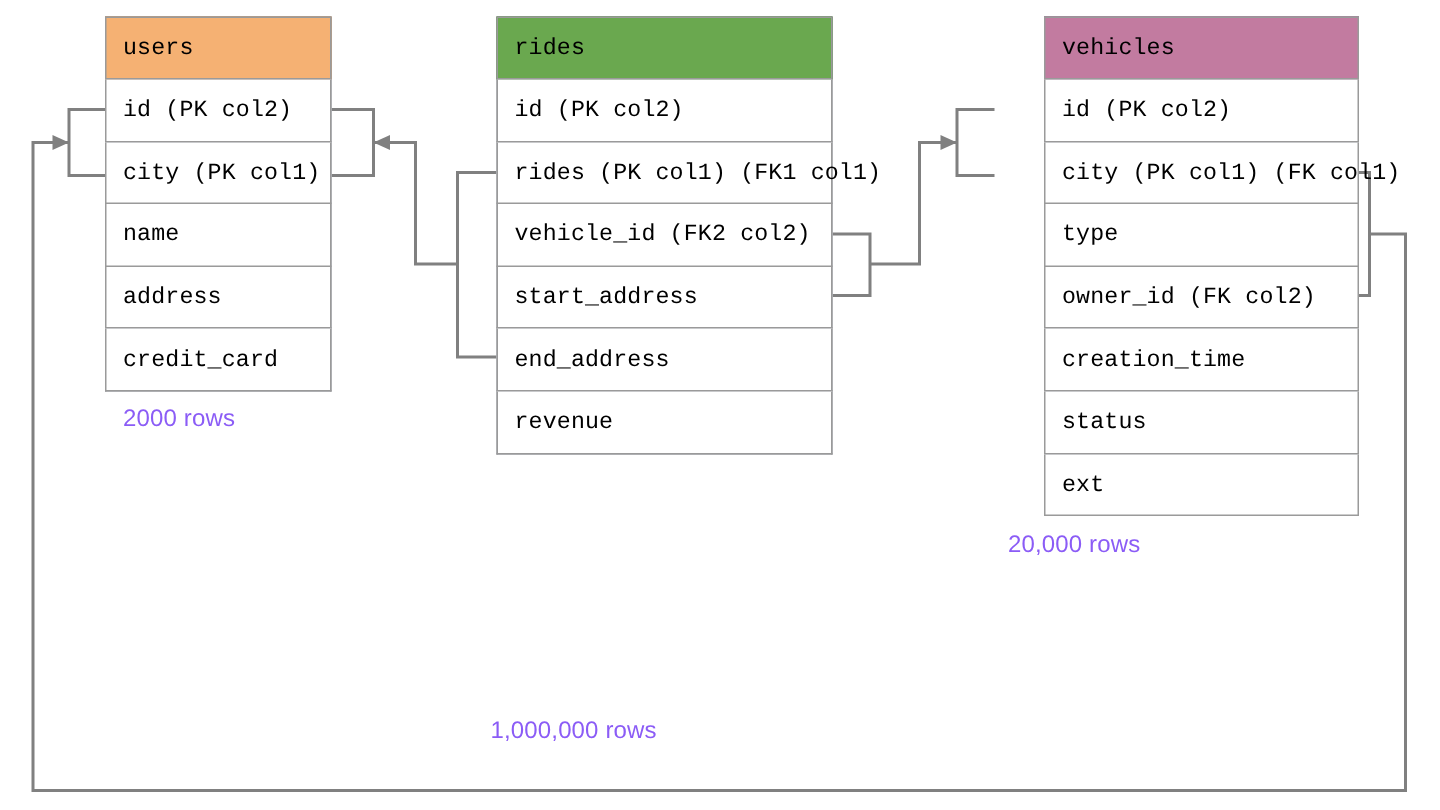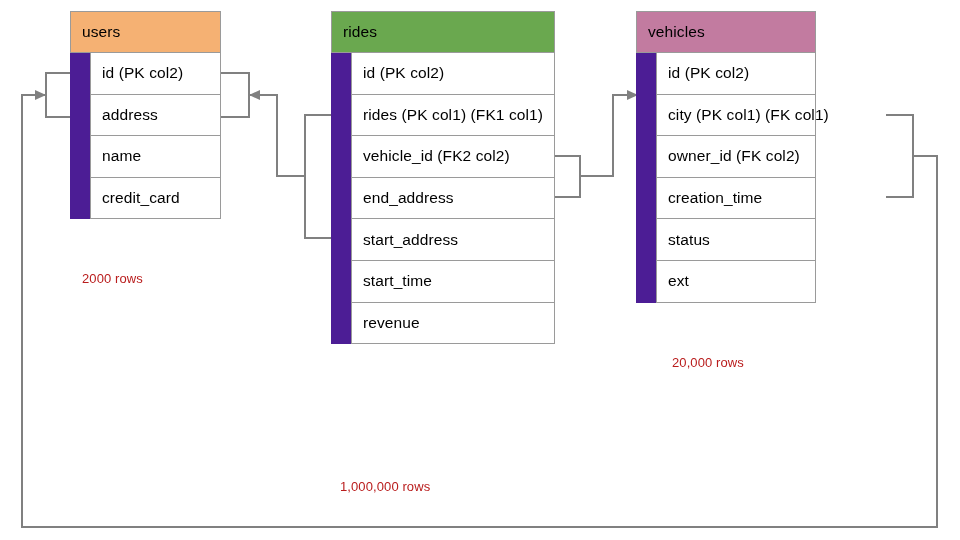--- a/index.html
+++ b/index.html
@@ -20,21 +20,22 @@
     position: absolute;
     left: 0;
     top: 0;
     width: 960px;
     height: 540px;
     pointer-events: none;
   }
   .entity {
     position: absolute;
     box-sizing: border-box;
-    background: #4c1d95;
+    background: #0f172a;
+    font-family: Liberation Mono, monospace;
   }
   .entity-header {
     box-sizing: border-box;
     height: 42px;
     border: 1px solid #9a9a9a;
     display: flex;
     align-items: center;
     padding-left: 11px;
     font-size: 15.5px;
     color: #000000;
@@ -46,26 +47,25 @@
     border: 1px solid #9a9a9a;
     border-top: none;
     display: flex;
     align-items: center;
     padding-left: 11px;
     font-size: 15.5px;
     color: #000000;
     background: #ffffff;
     letter-spacing: 0.1px;
     white-space: nowrap;
-    margin-left: 20px;
   }
   .rowcount {
     position: absolute;
-    font-size: 13px;
-    color: #b91c1c;
+    font-size: 16px;
+    color: #8b5cf6;
     white-space: nowrap;
     letter-spacing: 0.1px;
   }
 </style>
 </head>
 <body>
 
 <div id="canvas">
 
   <svg id="wires" viewBox="0 0 960 540" width="960" height="540">
@@ -89,66 +89,69 @@
 
   <div id="entities-layer">
       <div class="entity" style="left: 70px; top: 11px; width: 151px;">
         <div class="entity-header" style="background: rgb(245, 177, 115);">
           <span>users</span>
         </div>
         <div class="entity-field">
           <span>id (PK col2)</span>
         </div>
         <div class="entity-field">
-          <span>address</span>
+          <span>city (PK col1)</span>
         </div>
         <div class="entity-field">
           <span>name</span>
+        </div>
+        <div class="entity-field">
+          <span>address</span>
         </div>
         <div class="entity-field">
           <span>credit_card</span>
         </div>
       </div>
       <div class="rowcount" style="left: 82px; top: 271px;">2000 rows</div>
       <div class="entity" style="left: 331px; top: 11px; width: 224px;">
         <div class="entity-header" style="background: rgb(106, 168, 79); text-align: right;">
           <span>rides</span>
         </div>
         <div class="entity-field">
           <span>id (PK col2)</span>
         </div>
         <div class="entity-field">
           <span>rides (PK col1) (FK1 col1)</span>
         </div>
         <div class="entity-field">
           <span>vehicle_id (FK2 col2)</span>
         </div>
         <div class="entity-field">
-          <span>end_address</span>
-        </div>
-        <div class="entity-field">
           <span>start_address</span>
         </div>
         <div class="entity-field">
-          <span>start_time</span>
+          <span>end_address</span>
         </div>
         <div class="entity-field">
           <span>revenue</span>
         </div>
       </div>
-      <div class="rowcount" style="left: 340px; top: 479px;">1,000,000 rows</div>
-      <div class="entity" style="left: 636px; top: 11px; width: 180px;">
+      <div class="rowcount" style="left: 327px; top: 479px;">1,000,000 rows</div>
+      <div class="entity" style="left: 696px; top: 11px; width: 210px;">
         <div class="entity-header" style="background: rgb(194, 123, 160);">
           <span>vehicles</span>
         </div>
         <div class="entity-field">
           <span>id (PK col2)</span>
         </div>
         <div class="entity-field">
           <span>city (PK col1) (FK col1)</span>
+        </div>
+        <div class="entity-field">
+          <span>type</span>
         </div>
         <div class="entity-field">
           <span>owner_id (FK col2)</span>
         </div>
         <div class="entity-field">
           <span>creation_time</span>
         </div>
         <div class="entity-field">
           <span>status</span>
         </div>

